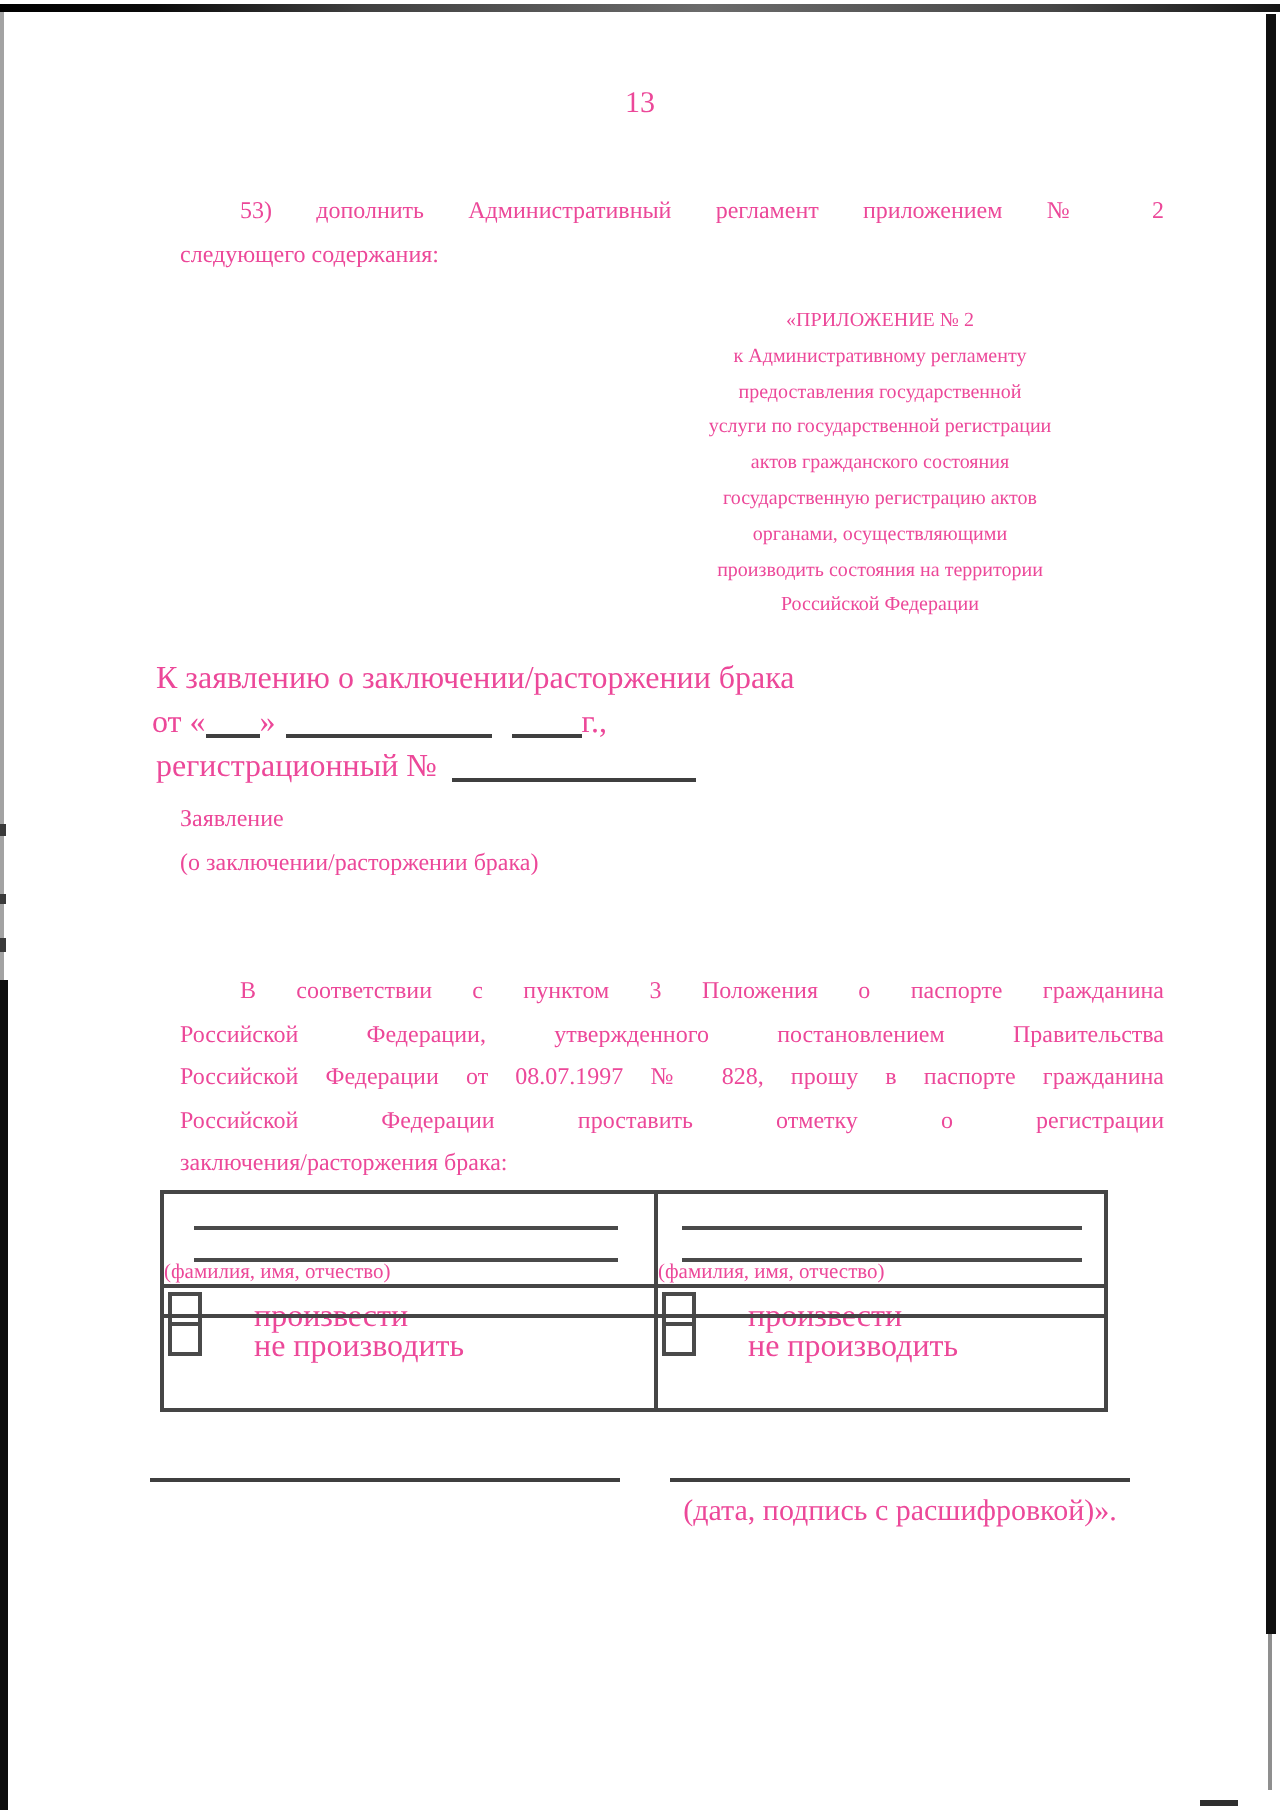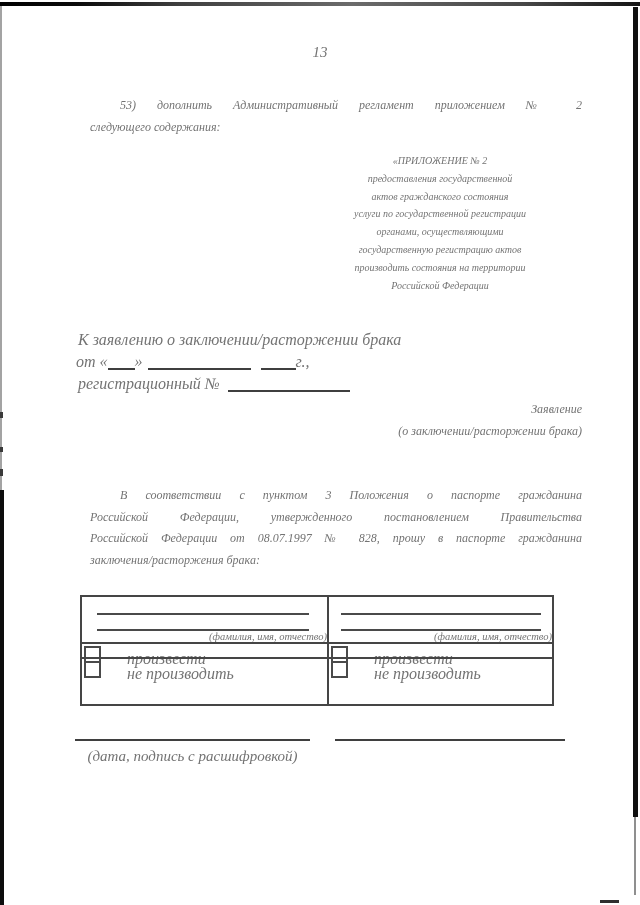--- a/index.html
+++ b/index.html
@@ -1,28 +1,27 @@
 <!DOCTYPE html>
 <html><head>
 <meta charset="utf-8">
 <style>
   html,body { margin:0; padding:0; background:#e8e8e8; }
   .page {
     position:relative; width:640px; height:905px; margin:0 auto;
     background:#ffffff; overflow:hidden;
     font-family:"Liberation Serif","DejaVu Serif",serif;
-    color:#737373;
-    font-style:italic;
+    color:#ec4899;
   }
   .abs { position:absolute; }
   .line { font-size:16px; line-height:22px; white-space:nowrap; }
   .block { font-size:12px; line-height:21.5px;margin-left:12px; }
   .j { text-align:justify; text-align-last:justify; white-space:normal; }
   .indent { padding-left:30px; box-sizing:border-box; }
-  .center { text-align:right; }
+  .center { text-align:left; }
 
   
   .b-top { left:0; top:2px; width:640px; height:4px;
     background:linear-gradient(to right,#000 0%,#0a0a0a 12%,#3f3f3f 28%,#6b6b6b 55%,#474747 82%,#151515 100%); }
   .b-right { left:633px; top:7px; width:5px; height:810px; background:#101010; }
   .b-right-tail { left:634px; top:817px; width:2px; height:78px; background:#8f8f8f; }
   .b-corner { left:600px; top:900px; width:19px; height:3px; background:#2f2f2f; }
   .b-left-thin { left:0; top:6px; width:2px; height:484px; background:#a3a3a3; }
   .b-left-thick { left:0; top:490px; width:4px; height:415px; background:#0d0d0d; }
   .speck { left:0; width:3px; background:#3a3a3a; }
@@ -38,21 +37,21 @@
   
   .form-table { left:80px; top:595px; width:474px; height:111px;
     border:2px solid #454545; box-sizing:border-box; background:#fff; }
   .col-div { position:absolute; left:245px; top:0; width:2px; height:100%; background:#454545; }
   .tcol { position:absolute; top:0; height:100%; }
   .tcol-l { left:0; width:245px; }
   .tcol-r { left:247px; width:223px; }
   .name-cell { position:absolute; top:0; left:0; right:0; height:45px; }
   .nline { position:absolute; height:0; border-bottom:2px solid #4a4a4a; }
   .nl1 { top:16px; } .nl2 { top:32px; }
-  .ncap { position:absolute; top:34px; left:0; right:0; text-align:right;
+  .ncap { position:absolute; top:34px; left:0; right:0; text-align:left;
     font-size:10.5px; line-height:11px; }
   .opt-row { position:absolute; left:0; right:0; height:31px;
     border-top:2px solid #454545; box-sizing:border-box; }
   .row-a { top:45px; } .row-b { top:60px; }
   .cbx { position:absolute; left:2px; top:2px; width:13px; height:13px;
     border:2px solid #4a4a4a; background:#fff; }
   .opt-label { position:absolute; left:45px; top:0; right:0;
     font-size:16px; line-height:30px; white-space:nowrap; }
 
   
@@ -76,25 +75,26 @@
 
   <div class="abs page-number">13</div>
 
   <div class="abs block" style="left:78px; top:95px; width:492px;">
     <div class="j indent">53) дополнить Административный регламент приложением № 2</div>
     <div>следующего содержания:</div>
   </div>
 
   <div class="abs appendix">
     <div>«ПРИЛОЖЕНИЕ № 2</div>
+    <div>к Административному регламенту</div>
     <div>предоставления государственной</div>
+    <div>услуги по государственной регистрации</div>
     <div>актов гражданского состояния</div>
-    <div>услуги по государственной регистрации</div>
+    <div>государственную регистрацию актов</div>
     <div>органами, осуществляющими</div>
-    <div>государственную регистрацию актов</div>
     <div>производить состояния на территории</div>
     <div>Российской Федерации</div>
   </div>
 
   <div class="abs line" style="left:78px; top:329px;">К заявлению о заключении/расторжении брака</div>
   <div class="abs line" style="left:76px; top:351px;">
     <span>от «</span><span class="blank" style="width:27px;"></span><span>»</span><span class="blank" style="width:103px; margin-left:5px;"></span><span class="blank" style="width:35px; margin-left:10px;"></span><span>г.,</span>
   </div>
   <div class="abs line" style="left:78px; top:373px;">
     <span>регистрационный №</span><span class="blank" style="width:122px; margin-left:8px;"></span>
@@ -102,20 +102,21 @@
 
   <div class="abs block center" style="left:78px; top:399px; width:492px;">
     <div>Заявление</div>
     <div>(о заключении/расторжении брака)</div>
   </div>
 
   <div class="abs block" style="left:78px; top:485px; width:492px;">
     <div class="j indent">В соответствии с пунктом 3 Положения о паспорте гражданина</div>
     <div class="j">Российской Федерации, утвержденного постановлением Правительства</div>
     <div class="j">Российской Федерации от 08.07.1997 № 828, прошу в паспорте гражданина</div>
+    <div class="j">Российской Федерации проставить отметку о регистрации</div>
     <div>заключения/расторжения брака:</div>
   </div>
 
   <div class="abs form-table">
     <div class="col-div"></div>
 
     <div class="tcol tcol-l">
       <div class="name-cell">
         <div class="nline nl1" style="left:15px; width:212px;"></div>
         <div class="nline nl2" style="left:15px; width:212px;"></div>
@@ -143,15 +144,15 @@
       </div>
       <div class="opt-row row-b">
         <div class="cbx"></div>
         <div class="opt-label">не производить</div>
       </div>
     </div>
   </div>
 
   <div class="abs sig-line" style="left:75px; width:235px;"></div>
   <div class="abs sig-line" style="left:335px; width:230px;"></div>
-  <div class="abs sig-cap" style="left:70px; width:245px;">(дата, подпись с расшифровкой)</div>
+  <div class="abs sig-cap" style="left:330px; width:240px;">(дата, подпись с расшифровкой)».</div>
 
 </div>
 
 </body></html>

